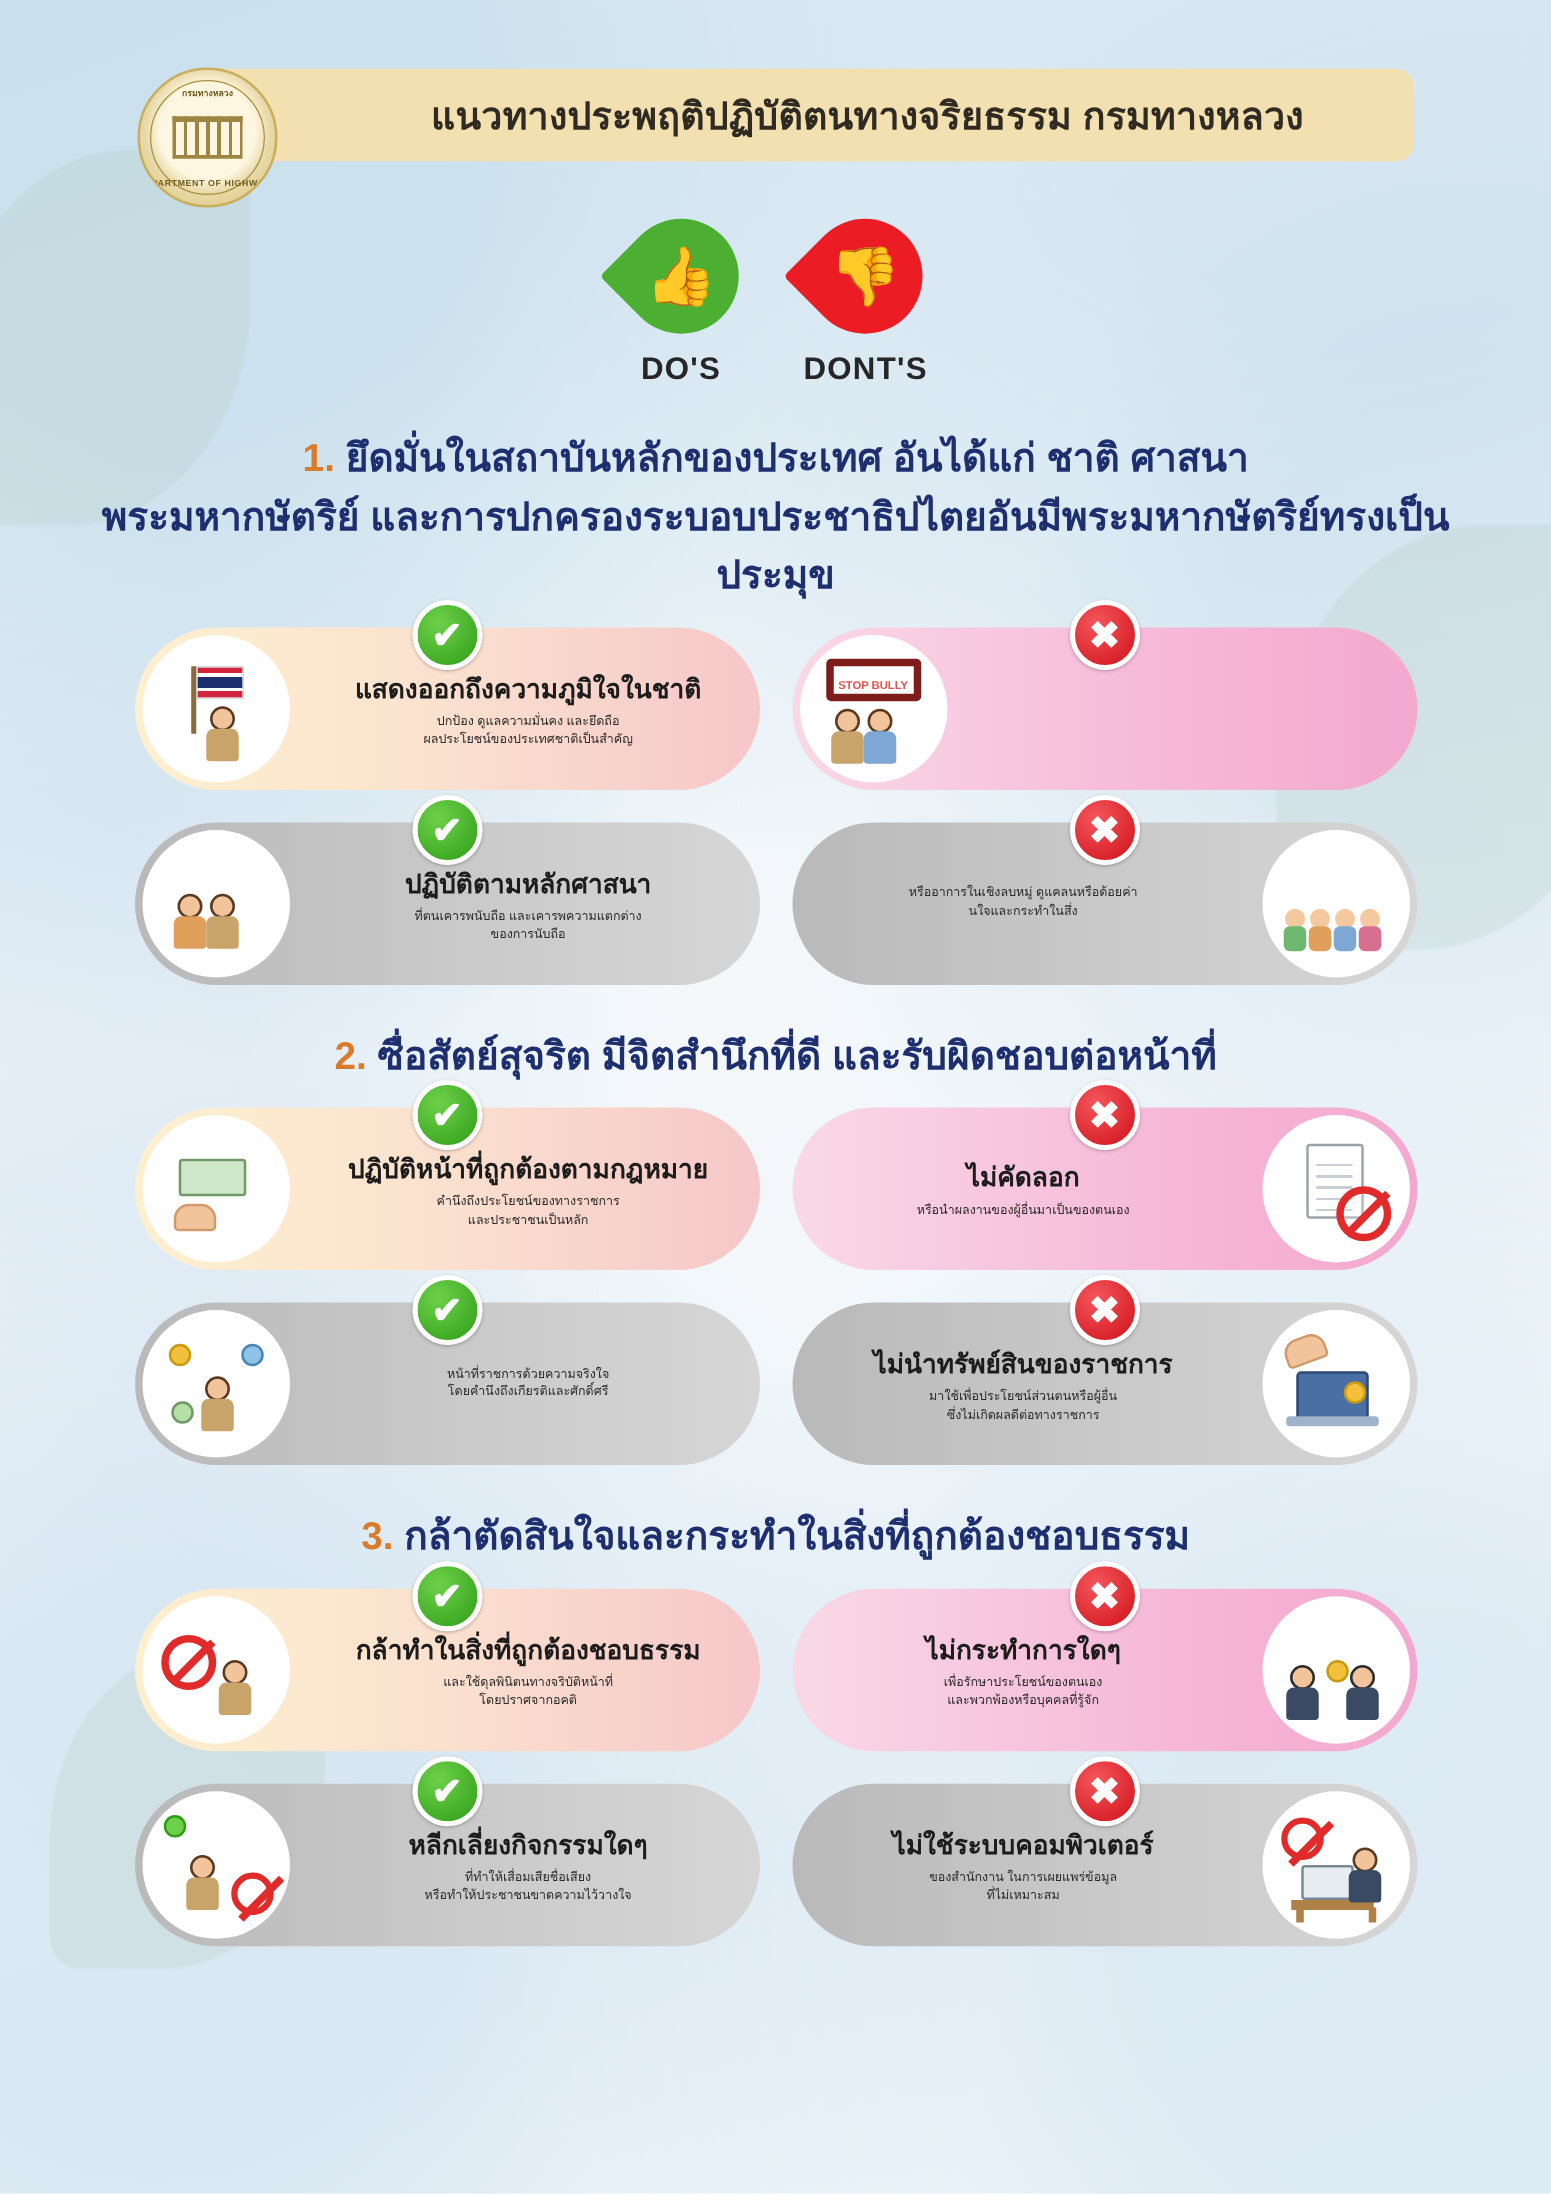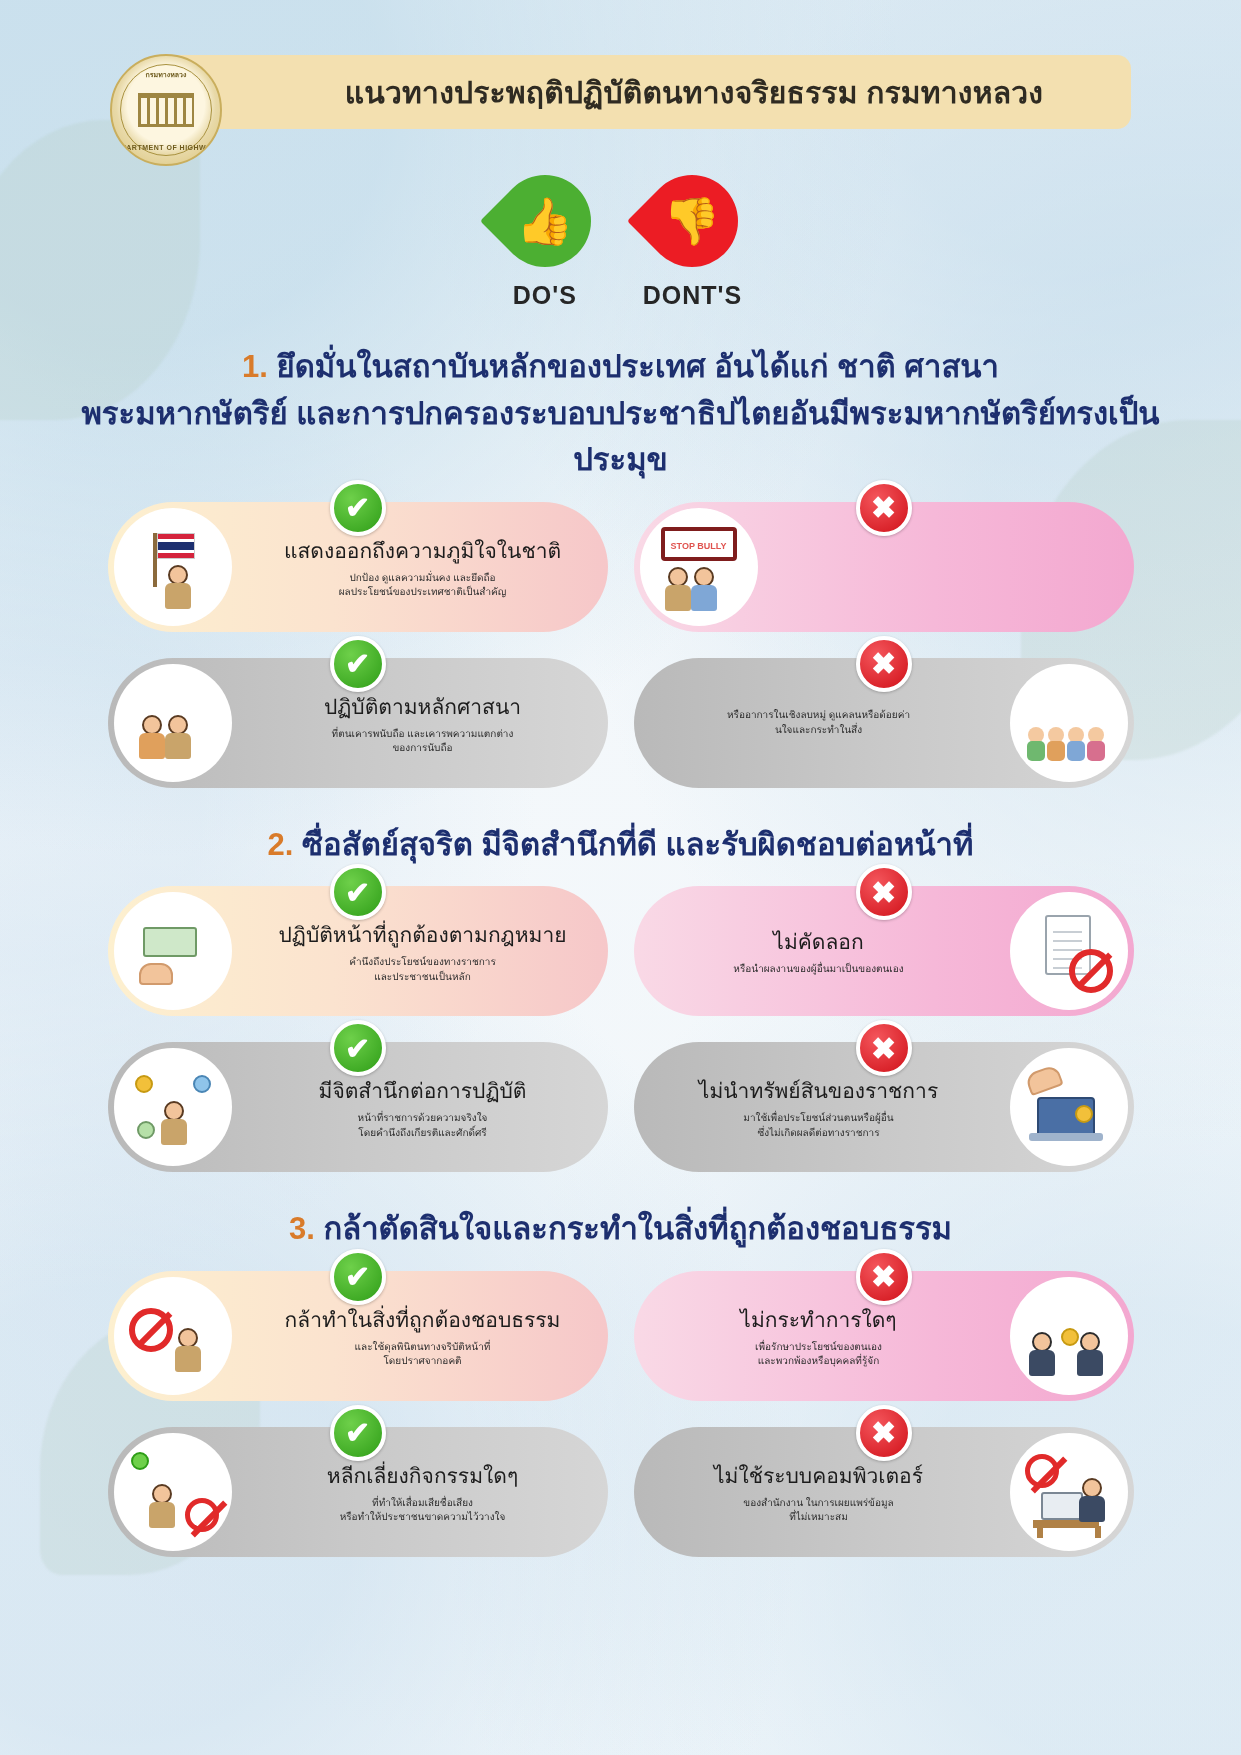--- a/index.html
+++ b/index.html
@@ -116,21 +116,21 @@
 
   .thumb {
     width: 118px; height: 118px; border-radius: 50%;
     background: #ffffff;
     display: flex; align-items: center; justify-content: center;
     overflow: hidden; flex: 0 0 auto;
     margin: 0 6px;
   }
   .thumb.right { order: 3; }
   .card-text { flex: 1; text-align: center; padding: 0 6px; }
-  .card-title { font-size: 21px; font-weight: normal; color: #1c1c1c; margin-bottom: 4px; }
+  .card-title { font-size: 21px; font-weight: bold; color: #1c1c1c; margin-bottom: 4px; }
   .card-desc { font-size: 10px; color: #2b2b2b; line-height: 1.42; }
 
   .badge {
     position: absolute; top: -22px; left: 50%; transform: translateX(-50%);
     width: 56px; height: 56px; border-radius: 50%;
     display: flex; align-items: center; justify-content: center;
     font-size: 30px; color: #fff; font-weight: bold;
     border: 4px solid #ffffff;
     box-shadow: 0 1px 3px rgba(0,0,0,.25);
   }
@@ -170,21 +170,21 @@
     position:absolute; left:18px; bottom:22px; width:58px;height:38px;background:#4a6fa5;border-radius:4px 4px 0 0;
     border:2px solid #2e4a74;
   }
   .ill .laptop-base{position:absolute; left:10px; bottom:16px; width:74px;height:8px;background:#9fb3cc;border-radius:3px;}
   .ill .coin{position:absolute;width:18px;height:18px;border-radius:50%;background:#f2c03a;border:2px solid #c79a12;}
   .ill .hand{position:absolute;width:34px;height:22px;border-radius:12px 12px 4px 4px;background:#f2c49b;border:2px solid #d19a6c;}
   .ill .money{position:absolute;left:20px;top:26px;width:54px;height:30px;background:#cfe8c9;border:2px solid #6f9a66;border-radius:3px;}
   .ill .kid{position:absolute;bottom:12px;width:18px;height:34px;}
   .ill .kid .h{width:16px;height:16px;border-radius:50%;background:#f4c9a0;margin:0 auto;}
   .ill .kid .b{width:18px;height:20px;border-radius:5px;margin-top:-2px;}
-  .ill .board{position:absolute;left:12px;top:10px;width:76px;height:34px;background:#fff;border:4px solid #7f1d1d;border-radius:4px;}
+  .ill .board{position:absolute;left:12px;top:10px;width:76px;height:34px;background:#fff;border:6px solid #7f1d1d;border-radius:4px;}
   .ill .board-txt{font-size:9px;color:#e0534f;font-weight:bold;text-align:center;line-height:30px;}
   .ill .desk{position:absolute;left:14px;bottom:14px;width:66px;height:8px;background:#b08146;}
   .ill .desk-leg{position:absolute;bottom:4px;width:6px;height:12px;background:#b08146;}
   .ill .monitor{position:absolute;left:22px;bottom:22px;width:42px;height:28px;background:#e8edf2;border:2px solid #7b8794;border-radius:3px;}
 </style>
 </head>
 <body>
 
 <div class="bg"></div>
 <div class="bg-leaf" style="left:-40px;top:120px;width:240px;height:300px;"></div>
@@ -363,21 +363,20 @@
           <div class="person p1" style="left:38px;bottom:12px">
               <div class="head"></div>
               <div class="body"></div>
             </div>
           <div class="coin" style="left:12px;top:18px;"></div>
           <div class="coin" style="right:12px;top:18px;background:#8fc4ea;border-color:#4a86b5"></div>
           <div class="coin" style="left:14px;bottom:18px;background:#b6e0a8;border-color:#6f9a66"></div>
         </div>
       </div>
       <div class="card-text">
-        <div class="card-title">มีจิตสำนึกต่อการปฏิบัติ</div>
         <div class="card-desc">หน้าที่ราชการด้วยความจริงใจ</div>
         <div class="card-desc">โดยคำนึงถึงเกียรติและศักดิ์ศรี</div>
       </div>
     </div>
 
     <div class="card gray">
       <div class="badge no">✖</div>
       <div class="card-text">
         <div class="card-title">ไม่นำทรัพย์สินของราชการ</div>
         <div class="card-desc">มาใช้เพื่อประโยชน์ส่วนตนหรือผู้อื่น</div>

